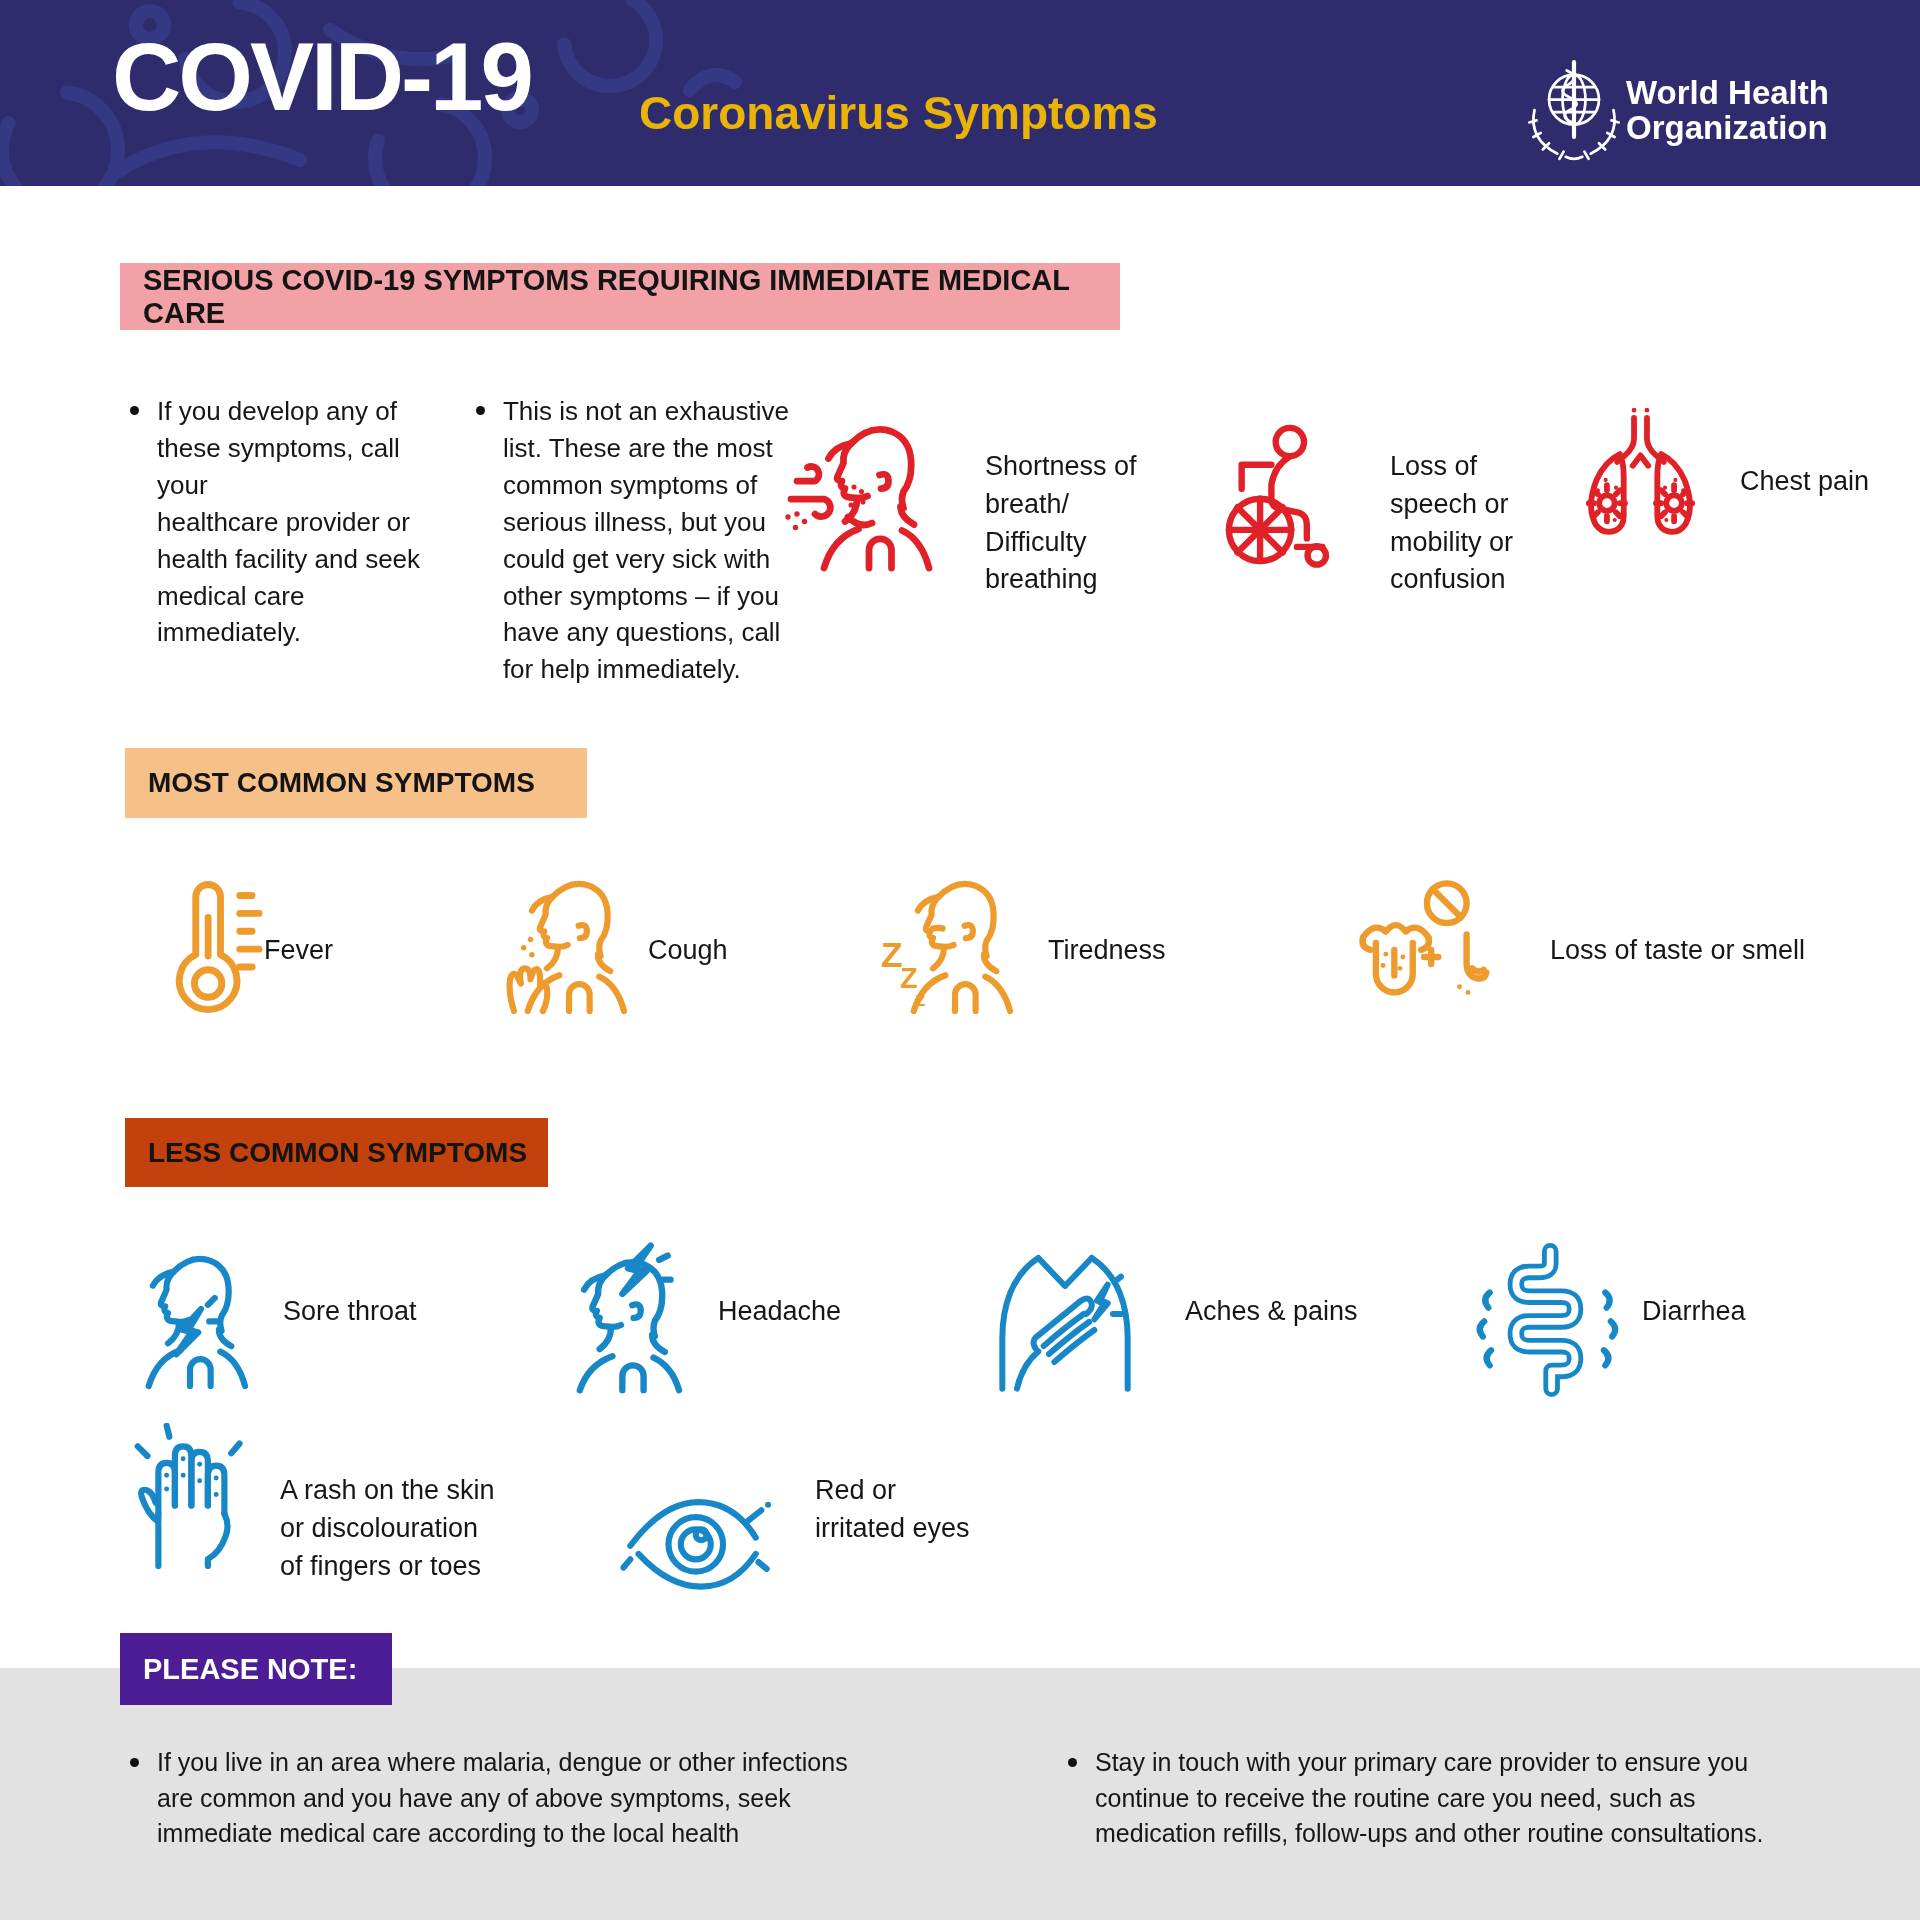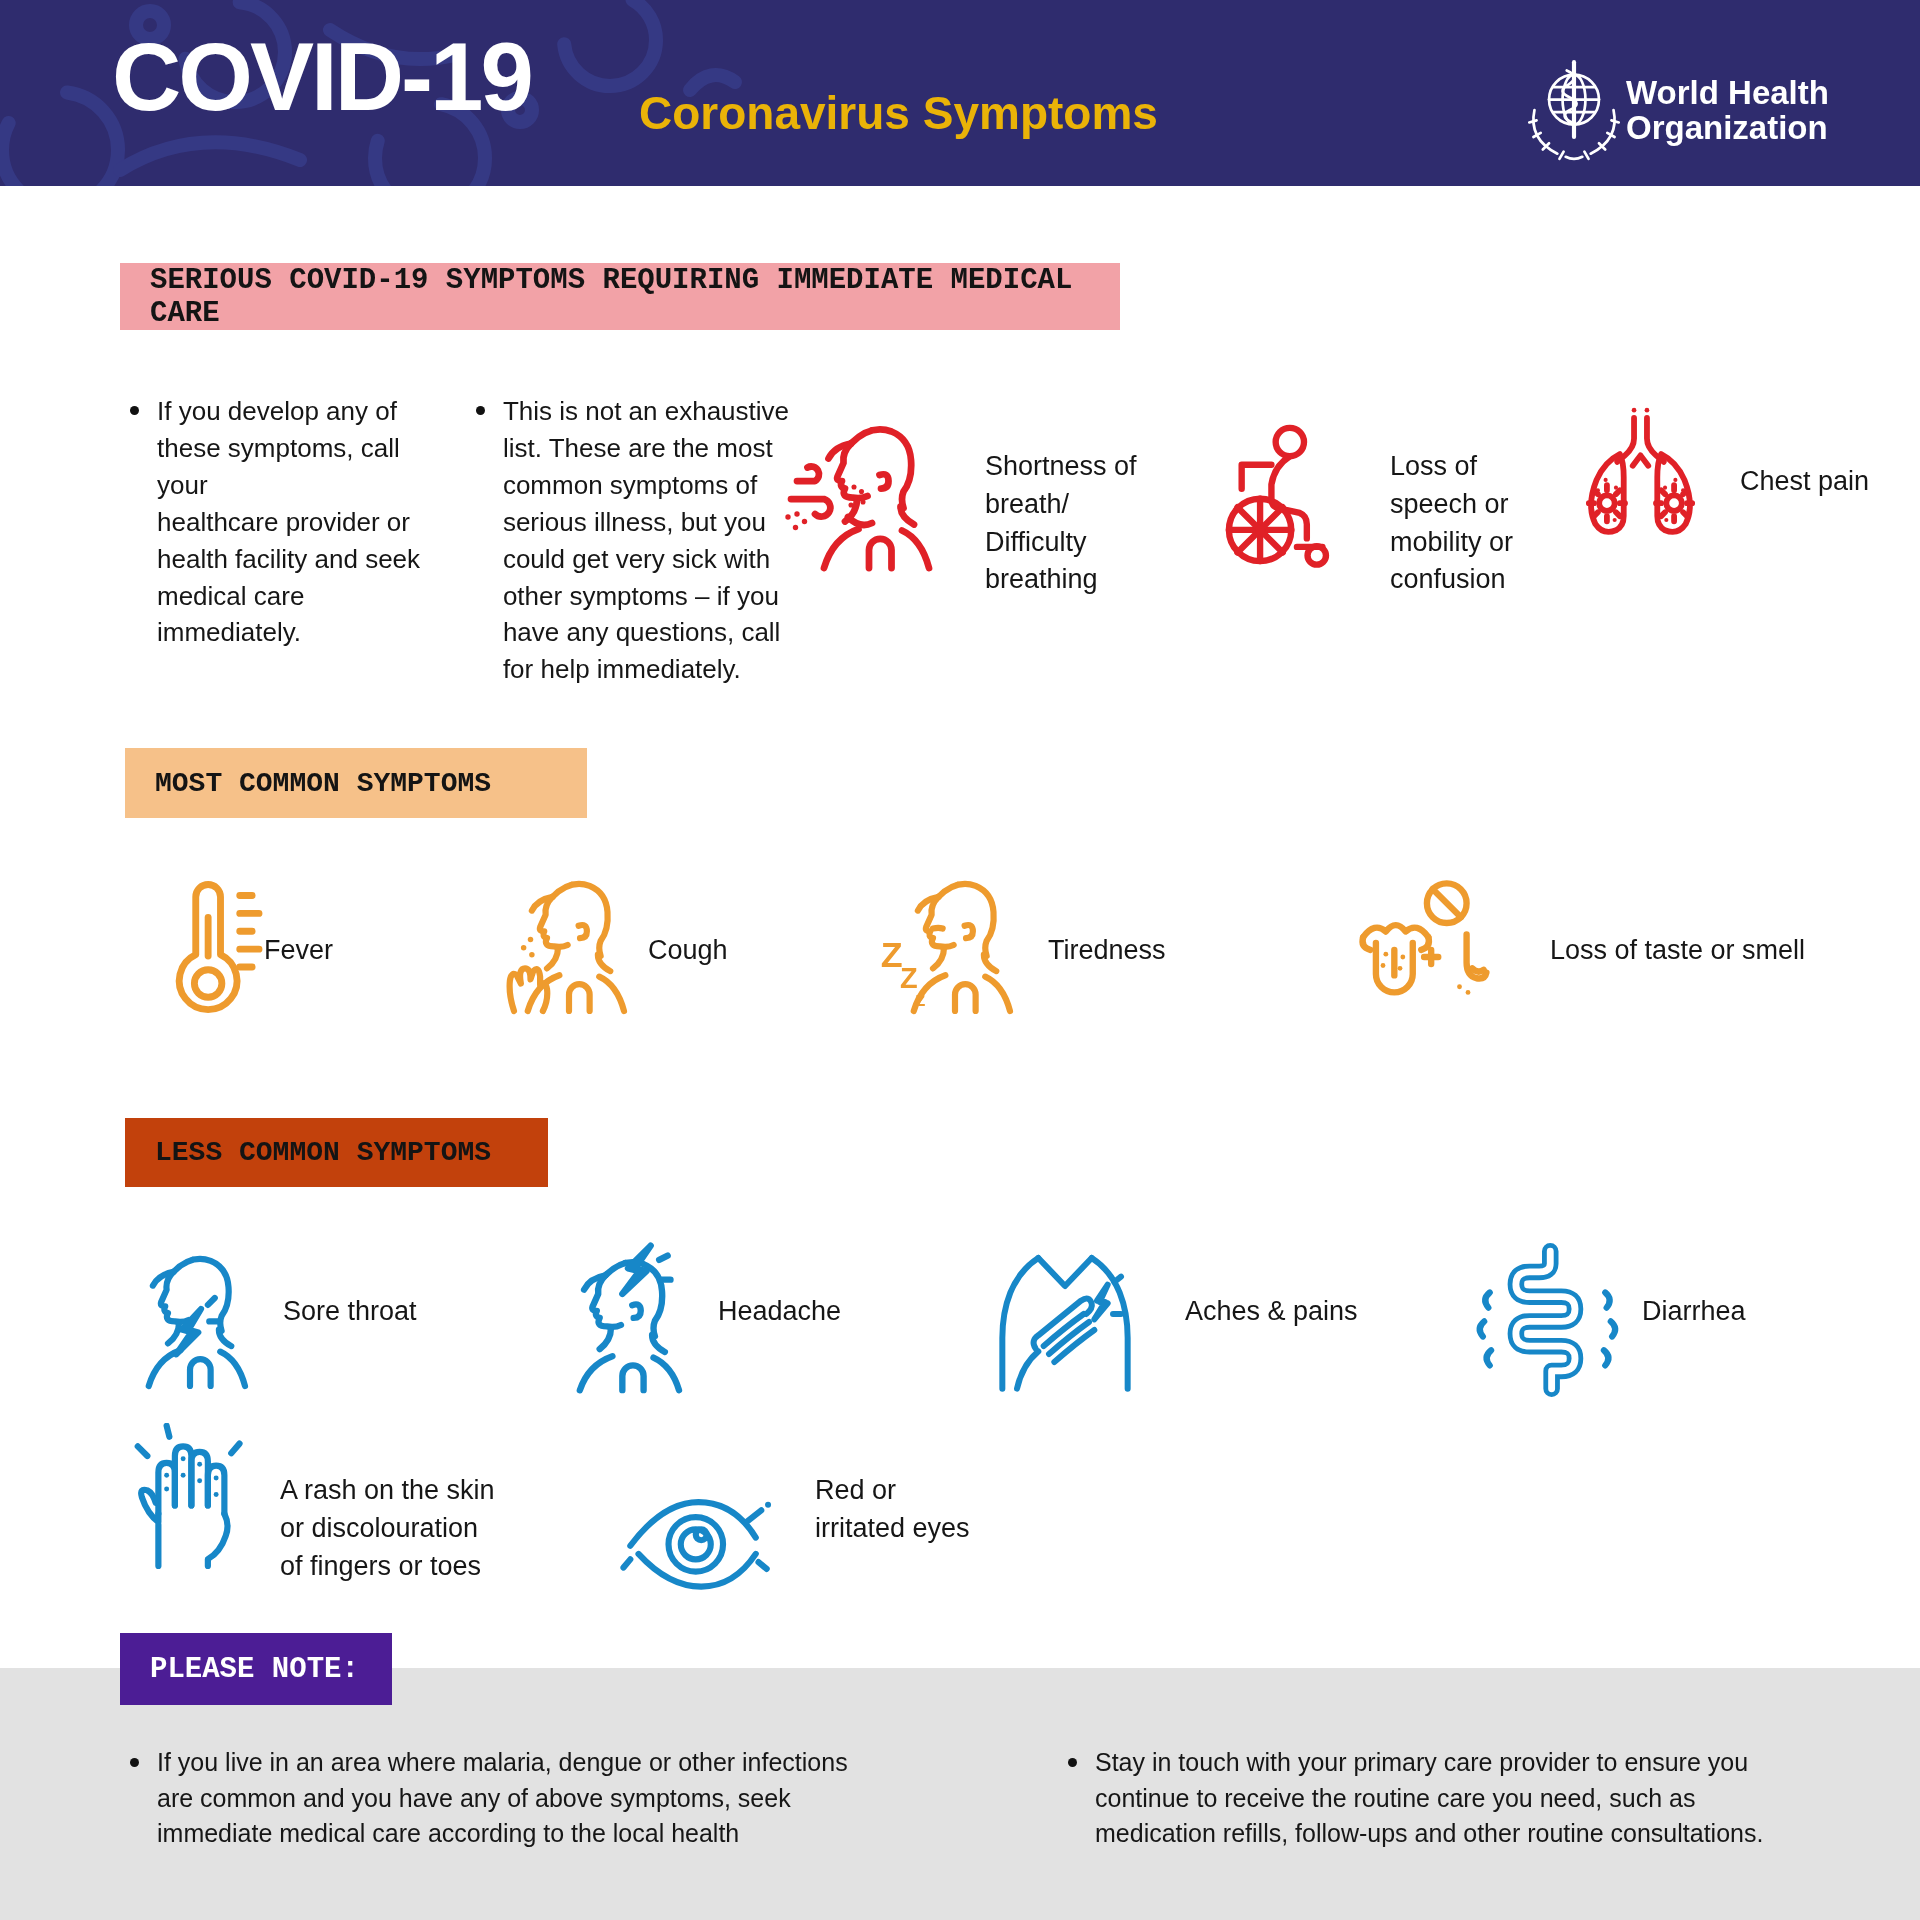--- a/index.html
+++ b/index.html
@@ -6,21 +6,21 @@
   body{font-family:"Liberation Sans",sans-serif;color:#161616;background:#ffffff;}
   .page{position:relative;width:1920px;height:1920px;background:#ffffff;overflow:hidden;}
   
   .header{position:absolute;left:0;top:0;width:1920px;height:186px;background:#2f2c6e;}
   .header-pattern{position:absolute;left:0;top:0;opacity:.5;}
   .title{position:absolute;left:112px;top:22px;font-size:96px;font-weight:800;color:#ffffff;letter-spacing:-3px;}
   .subtitle{position:absolute;left:639px;top:80px;font-size:46px;font-weight:700;color:#eab308;margin-top:6px;}
   .who{position:absolute;left:1522px;top:58px;display:flex;align-items:center;color:#ffffff;}
   .who-name{font-size:33px;font-weight:700;line-height:1.07;color:#ffffff;}
   
-  .banner{position:absolute;display:flex;align-items:center;padding-left:30px;font-weight:700;color:#141414;box-sizing:border-box;font-family:Liberation Mono, monospace;}
+  .banner{position:absolute;display:flex;align-items:center;padding-left:23px;font-weight:700;color:#141414;box-sizing:border-box;}
   .banner-serious{left:120px;top:263px;width:1000px;height:67px;font-size:29px;}
   .banner-most{left:125px;top:748px;width:462px;height:70px;font-size:28px;}
   .banner-less{left:125px;top:1118px;width:423px;height:69px;font-size:28px;}
   .banner-note{left:120px;top:1633px;width:272px;height:72px;font-size:29px;color:#ffffff;background:#4c1d95;text-align:center;}
   
   .bullets{position:absolute;display:flex;flex-direction:row;}
   .bullet{display:flex;gap:18px;}
   .bdot{flex:0 0 auto;width:9px;height:9px;border-radius:50%;background:#111;margin-top:13px;}
   .btext{font-size:26px;line-height:1.42;white-space:pre-line;}
   .sym-label{position:absolute;font-size:27px;line-height:1.4;white-space:pre-line;color:#161616;}

